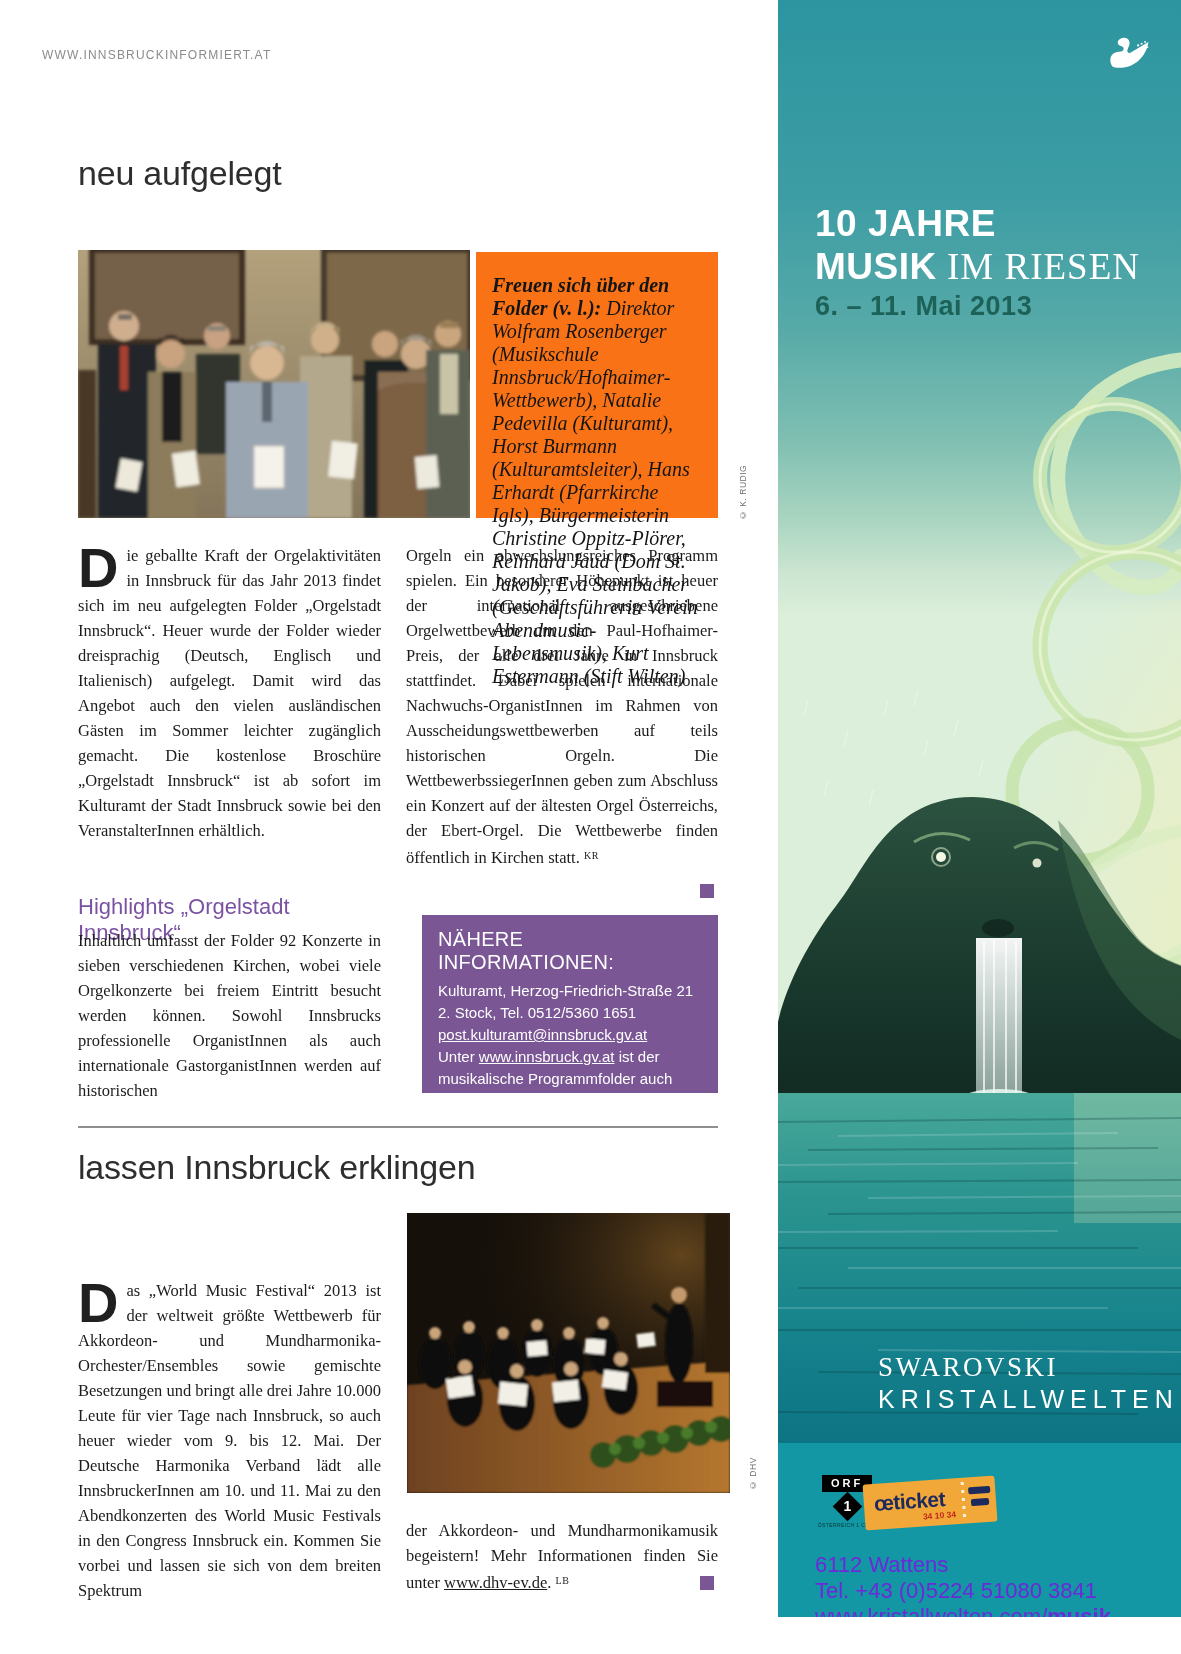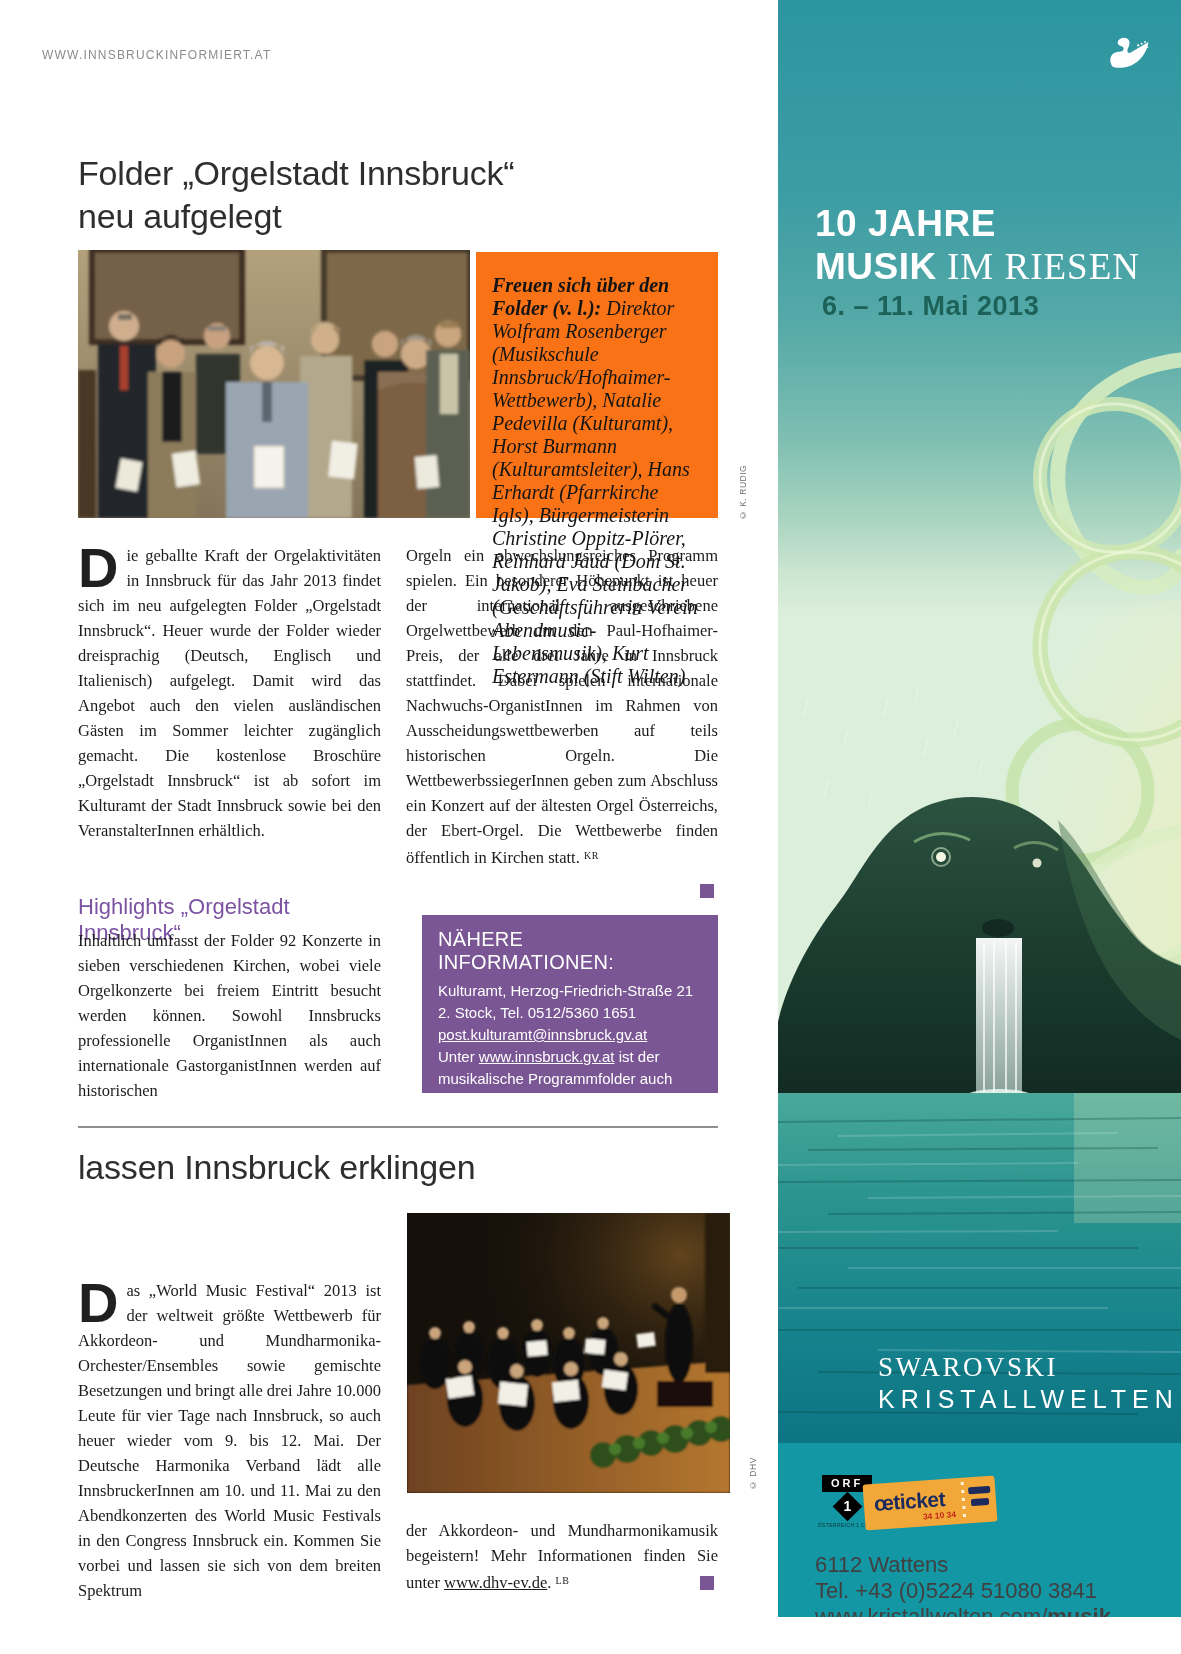--- a/index.html
+++ b/index.html
@@ -42,25 +42,25 @@
 
   .divider{left:78px;top:1126px;width:640px;height:2px;background:#8f8f8f;}
 
   
   .photo2{left:407px;top:1213px;width:323px;height:280px;overflow:hidden;background:#120d08;}
 
   
   .sidebar{left:778px;top:0;width:403px;height:1617px;overflow:hidden;}
   .ad-headline{left:37px;color:#ffffff;font-weight:700;font-size:37px;line-height:42px;letter-spacing:0.5px;}
   .ad-serif{font-family:"Liberation Serif",serif;font-weight:400;letter-spacing:1px;}
-  .ad-dates{left:37px;top:291px;font-size:27px;font-weight:700;color:#1c6258;letter-spacing:0.5px;margin-left:7px;}
+  .ad-dates{left:37px;top:291px;font-size:27px;font-weight:700;color:#1c6258;letter-spacing:0.5px;}
   .ad-artists{left:37px;top:338px;font-size:23px;line-height:29.5px;color:#f4faf6;}
   .brand1{left:100px;top:1352px;font-family:"Liberation Serif",serif;font-size:27px;letter-spacing:2.5px;color:#fff;}
   .brand2{left:100px;top:1385px;font-size:25px;letter-spacing:6px;color:#fff;}
-  .ad-address{left:37px;top:1552px;font-size:22px;line-height:26px;color:#404040;}
+  .ad-address{left:37px;top:1552px;font-size:22px;line-height:26px;color:#6d28d9;}
   .ad-address b{font-weight:700;}
 
   
   .orf{left:39px;top:1475px;width:60px;text-align:center;}
   .orf-box{width:50px;height:17px;background:#000;color:#fff;font-size:11px;font-weight:700;
            letter-spacing:3px;line-height:17px;margin:0 auto;}
   .orf-diamond{width:21px;height:21px;background:#000;transform:rotate(45deg);margin:4px auto 0;}
   .orf-diamond span{display:block;transform:rotate(-45deg);color:#fff;font-weight:700;font-size:14px;line-height:21px;}
   .orf-sub{margin-top:5px;font-size:5px;letter-spacing:0.4px;color:#073535;}
 
@@ -76,21 +76,20 @@
   .oet-stub-b{left:107px;top:22px;width:18px;}
 </style>
 </head>
 <body>
 
 <div class="page">
 
   <div class="abs site-url">WWW.INNSBRUCKINFORMIERT.AT</div>
 
   <div class="abs headline" style="top:152px;">
-    <div>Folder „Orgelstadt Innsbruck“</div>
     <div>neu aufgelegt</div>
   </div>
 
   <div class="abs photo1">
     <svg width="392" height="268" viewBox="0 0 392 268">
       <defs>
         <linearGradient id="pbg1" x1="0" y1="0" x2="0" y2="1">
           <stop offset="0" stop-color="#b3a17c"></stop>
             <stop offset="1" stop-color="#84755a"></stop>
         </linearGradient>

